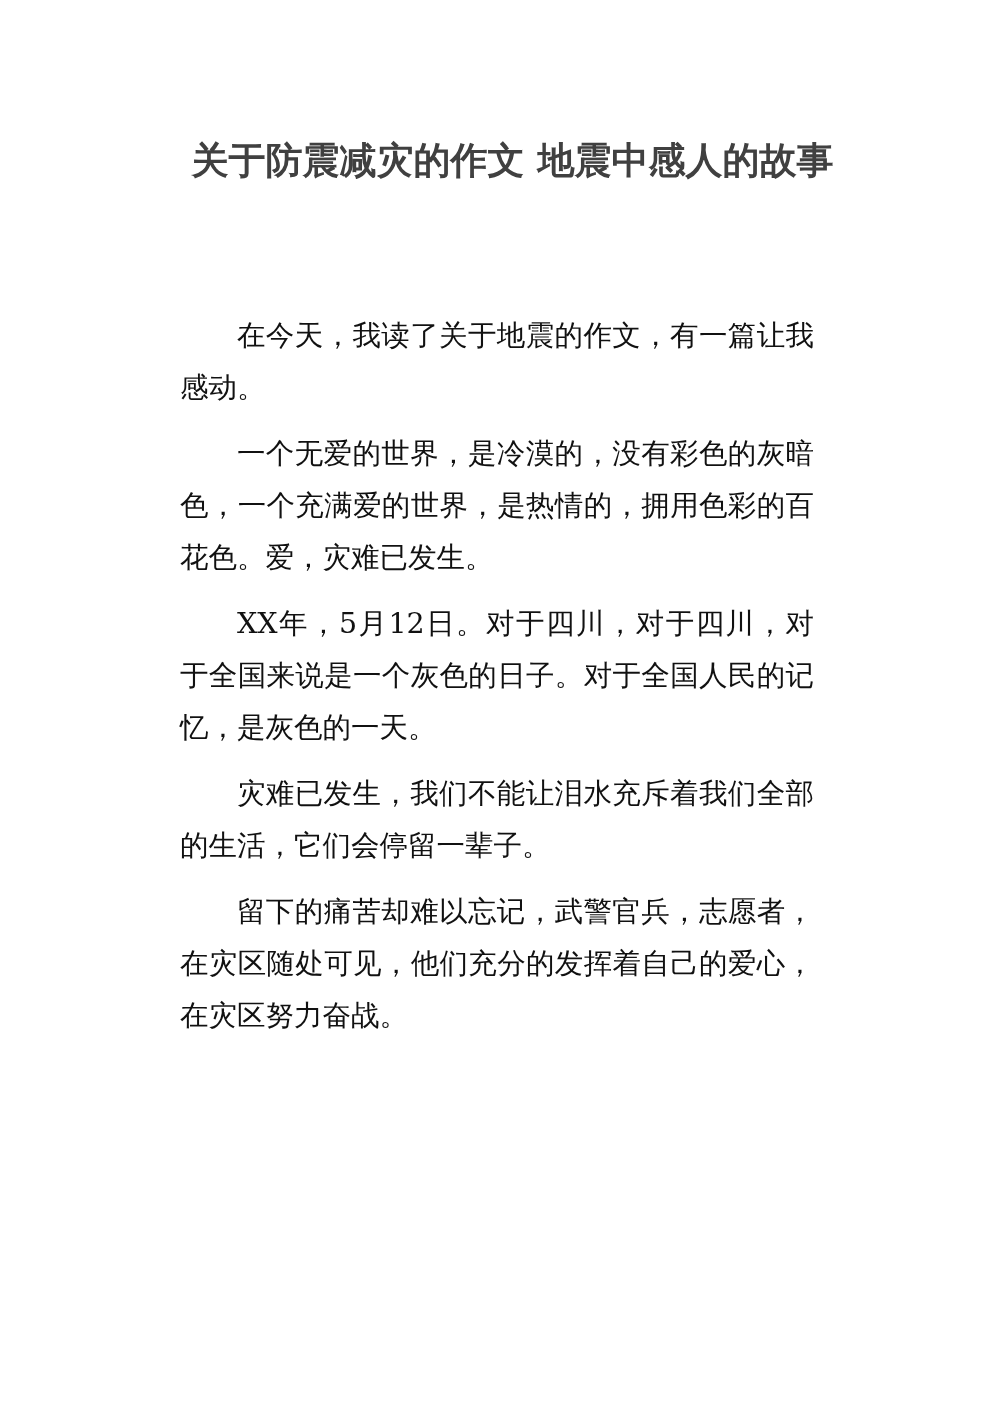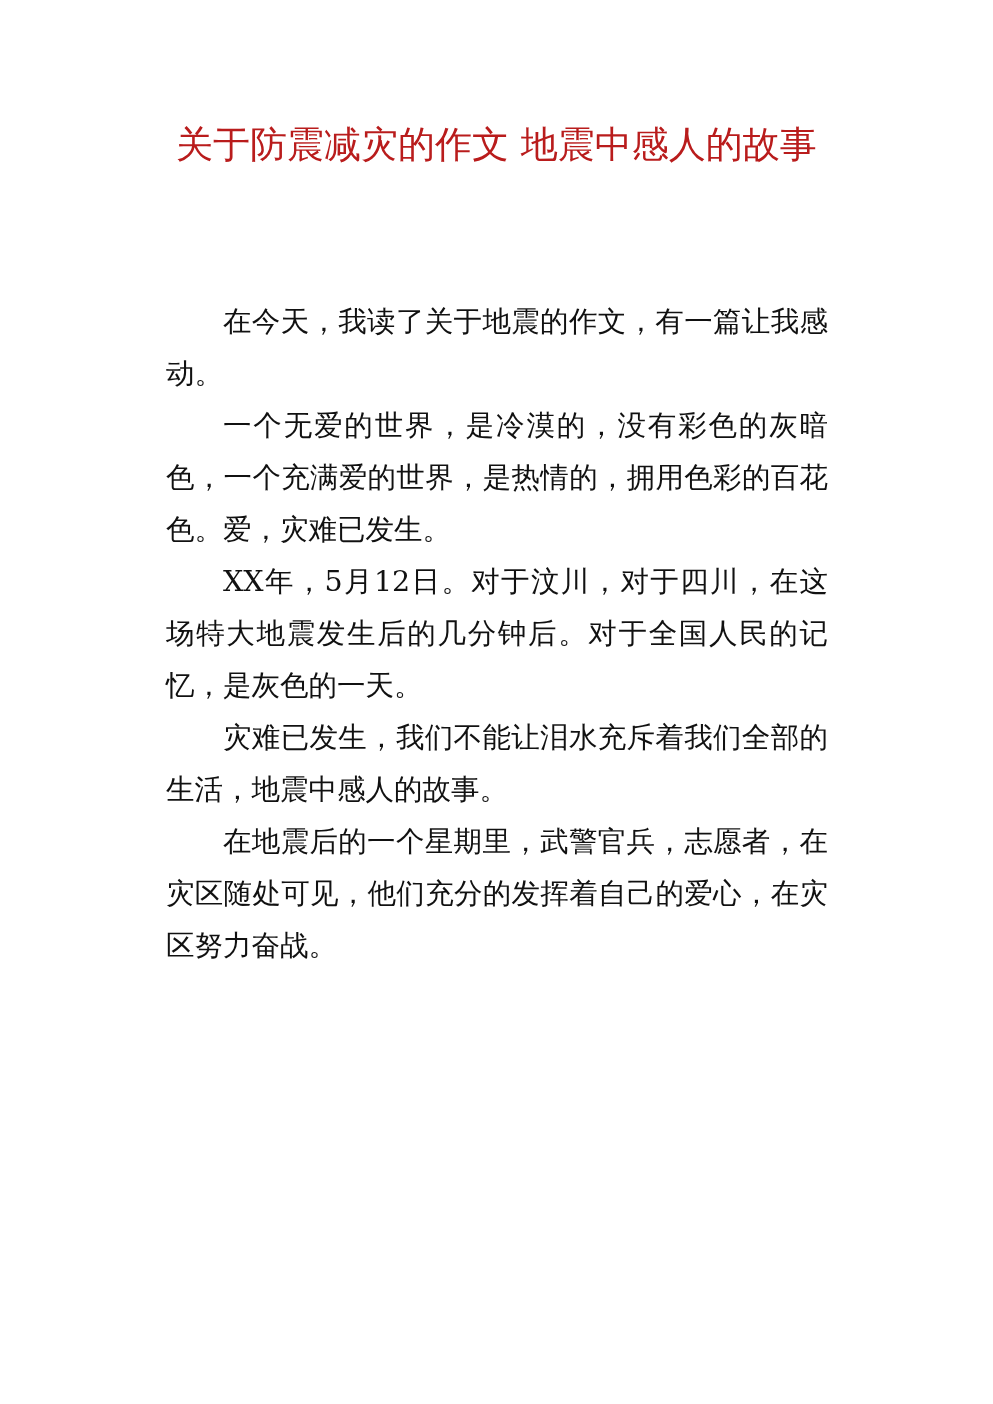--- a/index.html
+++ b/index.html
@@ -18,51 +18,51 @@
       left: 0; top: 0;
       width: 993px;
       height: 1404px;
       background: #ffffff;
     }
     .title {
       position: absolute;
       left: 150px;
       top: 118px;
       width: 693px;
-      margin: 0;
+      margin: 16px;
       text-align: center;
       font-family: "DejaVu Sans", "Liberation Sans", sans-serif;
-      font-weight: normal;
+      font-weight: bold;
       font-size: 37px;
       line-height: 54px;
-      color: #b91c1c;
+      color: #404040;
       letter-spacing: 0px;
     }
     .body {
       position: absolute;
       left: 166px;
       top: 296px;
       width: 662px;
       font-family: "DejaVu Serif", "Liberation Serif", serif;
       font-size: 28.5px;
       line-height: 52px;
       color: #111111;
     }
     .para {
-      margin: 0;
+      margin: 14px;
       text-indent: 2em;
       text-align: justify;
       word-break: break-all;
     }
   </style>
 </head>
 <body>
 
 <div class="page">
   <h1 class="title">关于防震减灾的作文 地震中感人的故事</h1>
   <div class="body">
     <p class="para">在今天，我读了关于地震的作文，有一篇让我感动。</p>
     <p class="para">一个无爱的世界，是冷漠的，没有彩色的灰暗色，一个充满爱的世界，是热情的，拥用色彩的百花色。爱，灾难已发生。</p>
-    <p class="para">XX年，5月12日。对于汶川，对于四川，在这场特大地震发生后的几分钟后。对于全国人民的记忆，是灰色的一天。</p>
-    <p class="para">灾难已发生，我们不能让泪水充斥着我们全部的生活，地震中感人的故事。</p>
-    <p class="para">在地震后的一个星期里，武警官兵，志愿者，在灾区随处可见，他们充分的发挥着自己的爱心，在灾区努力奋战。</p>
+    <p class="para">XX年，5月12日。对于四川，对于四川，对于全国来说是一个灰色的日子。对于全国人民的记忆，是灰色的一天。</p>
+    <p class="para">灾难已发生，我们不能让泪水充斥着我们全部的生活，它们会停留一辈子。</p>
+    <p class="para">留下的痛苦却难以忘记，武警官兵，志愿者，在灾区随处可见，他们充分的发挥着自己的爱心，在灾区努力奋战。</p>
   </div>
 </div>
 
 </body></html>

